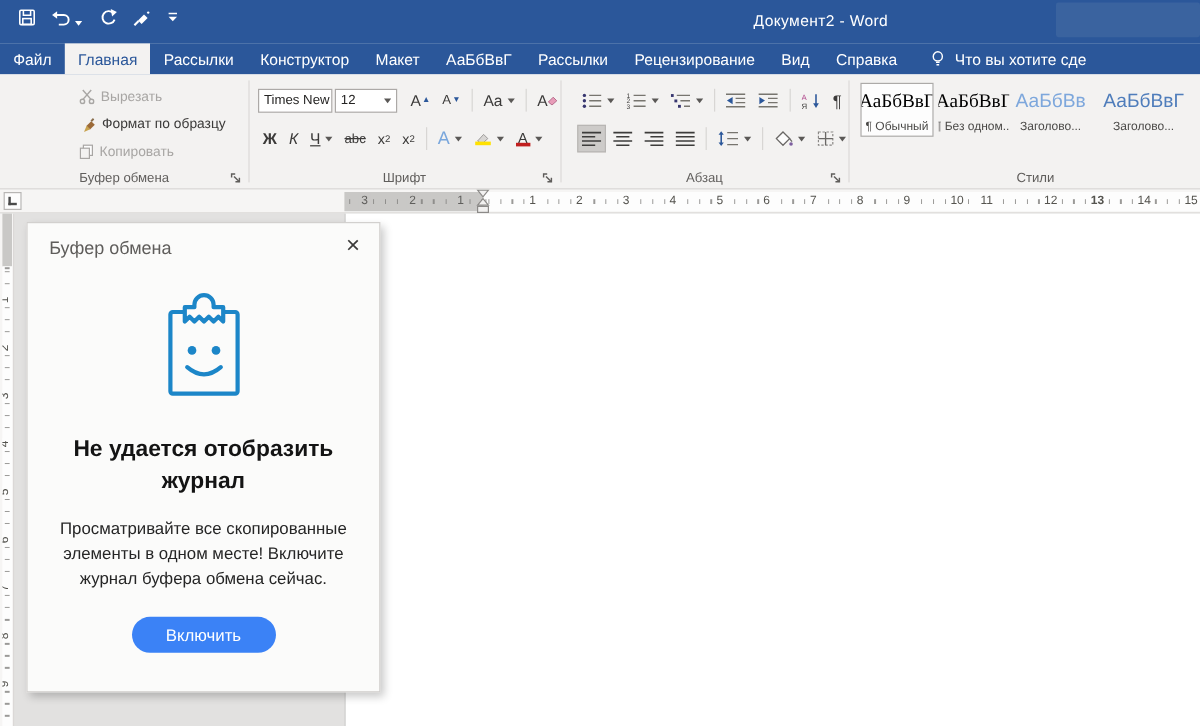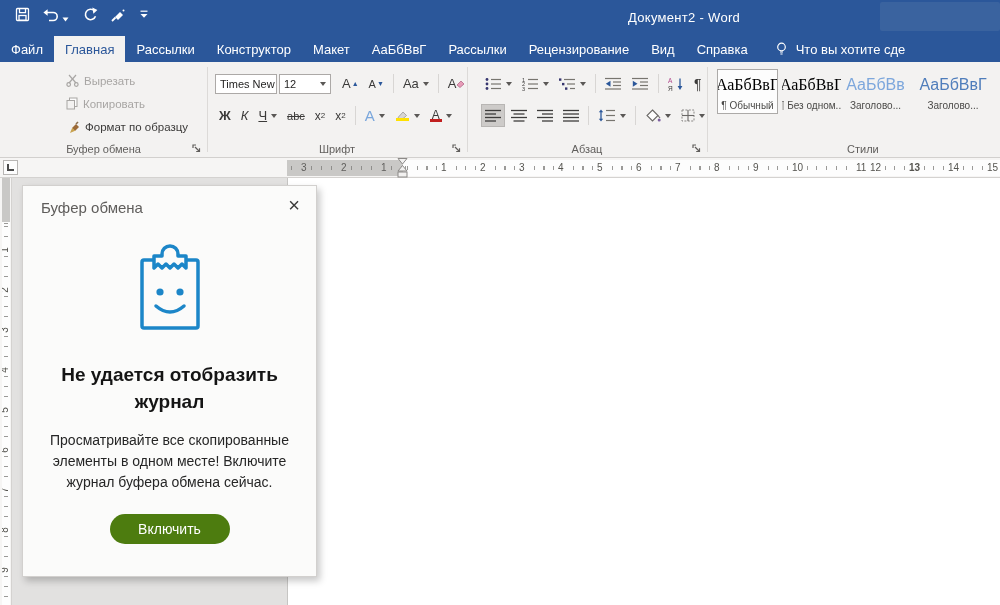--- a/index.html
+++ b/index.html
@@ -153,34 +153,34 @@
           <svg width="13" height="13" viewBox="0 0 13 13">
               <g stroke="#a8a6a4" fill="none" stroke-width="1.2">
                 <line x1="3" y1="1" x2="10" y2="9"></line>
                 <line x1="10" y1="1" x2="3" y2="9"></line>
                 <circle cx="2.7" cy="10.5" r="1.8"></circle>
                 <circle cx="10.3" cy="10.5" r="1.8"></circle>
               </g>
             </svg>
           <span>Вырезать</span>
         </button>
-        <button class="smallbtn disabled">
-          <svg width="12" height="13" viewBox="0 0 12 13">
-              <rect x="3.5" y="1" width="7.5" height="8.5" fill="#fdfdfd" stroke="#a8a6a4"></rect>
-              <rect x="1" y="3.5" width="7.5" height="8.5" fill="#f3f2f1" stroke="#a8a6a4"></rect>
-            </svg>
-          <span>Копировать</span>
-        </button>
         <button class="smallbtn">
           <svg width="14" height="13" viewBox="0 0 14 13">
               <polygon points="6,8 10,4 13,7 9,11" fill="#9c6a38"></polygon>
               <polygon points="4,13 6.2,7.8 9.2,10.8" fill="#c8a24e"></polygon>
               <path d="M10,4 L12,2" stroke="#8a6f4e" stroke-width="1.6"></path>
             </svg>
           <span>Формат по образцу</span>
+        </button>
+        <button class="smallbtn disabled">
+          <svg width="12" height="13" viewBox="0 0 12 13">
+              <rect x="3.5" y="1" width="7.5" height="8.5" fill="#fdfdfd" stroke="#a8a6a4"></rect>
+              <rect x="1" y="3.5" width="7.5" height="8.5" fill="#f3f2f1" stroke="#a8a6a4"></rect>
+            </svg>
+          <span>Копировать</span>
         </button>
       </div>
       <div class="gfooter">
         <span>Буфер обмена</span>
       </div>
       <svg class="launcher" width="11" height="11" viewBox="0 0 11 11">
           <g stroke="#5f5d5b" fill="none" stroke-width="1.2">
             <path d="M2,5 V2 H5"></path>
             <path d="M4,4 L8.5,8.5"></path>
             <path d="M8.5,5.2 V8.5 H5.2"></path>
@@ -488,21 +488,21 @@
         <span style="left: 36px;">1</span>
         <span style="left: 75px;">2</span>
         <span style="left: 114px;">3</span>
         <span style="left: 153px;">4</span>
         <span style="left: 192px;">5</span>
         <span style="left: 231px;">6</span>
         <span style="left: 270px;">7</span>
         <span style="left: 309px;">8</span>
         <span style="left: 348px;">9</span>
         <span style="left: 387px;">10</span>
-        <span style="left: 451px;">11</span>
+        <span style="left: 412px;">11</span>
         <span style="left: 465px;">12</span>
         <span style="left: 504px; font-weight: bold;">13</span>
         <span style="left: 543px;">14</span>
         <span style="left: 582px;">15</span>
       </div>
     <svg class="indentmk" width="13" height="20" viewBox="0 0 13 20">
         <g fill="#f2f1f0" stroke="#8c8a88">
           <polygon points="2,0.5 11,0.5 6.5,6"></polygon>
           <polygon points="2,13 11,13 6.5,7.5"></polygon>
           <rect x="2" y="14" width="9" height="5"></rect>
@@ -534,16 +534,16 @@
         <g fill="none" stroke="#1c86c8" stroke-width="3.5" stroke-linejoin="round" stroke-linecap="round">
           <rect x="8" y="16" width="56" height="68" rx="2"></rect>
           <path d="M28,10 a8,8 0 0 1 16,0 v2 h8 v12 l-4,-4 l-4,4 l-4,-4 l-4,4 l-4,-4 l-4,4 l-4,-4 l-4,4 v-12 h8 z" fill="#fbfbfa"></path>
           <path d="M22,62 q14,12 28,0"></path>
         </g>
         <circle cx="26" cy="48" r="3.6" fill="#1c86c8"></circle>
         <circle cx="46" cy="48" r="3.6" fill="#1c86c8"></circle>
       </svg>
       <div class="pheading">Не удается отобразить журнал</div>
       <div class="pbody">Просматривайте все скопированные элементы в одном месте! Включите журнал буфера обмена сейчас.</div>
-      <button class="pbtn" style="background: #4d7c0f; border-radius: 15px;">Включить</button>
+      <button class="pbtn" style="background: #3b82f6; border-radius: 15px;">Включить</button>
     </div>
   </div>
 </div>
 
 </body></html>

